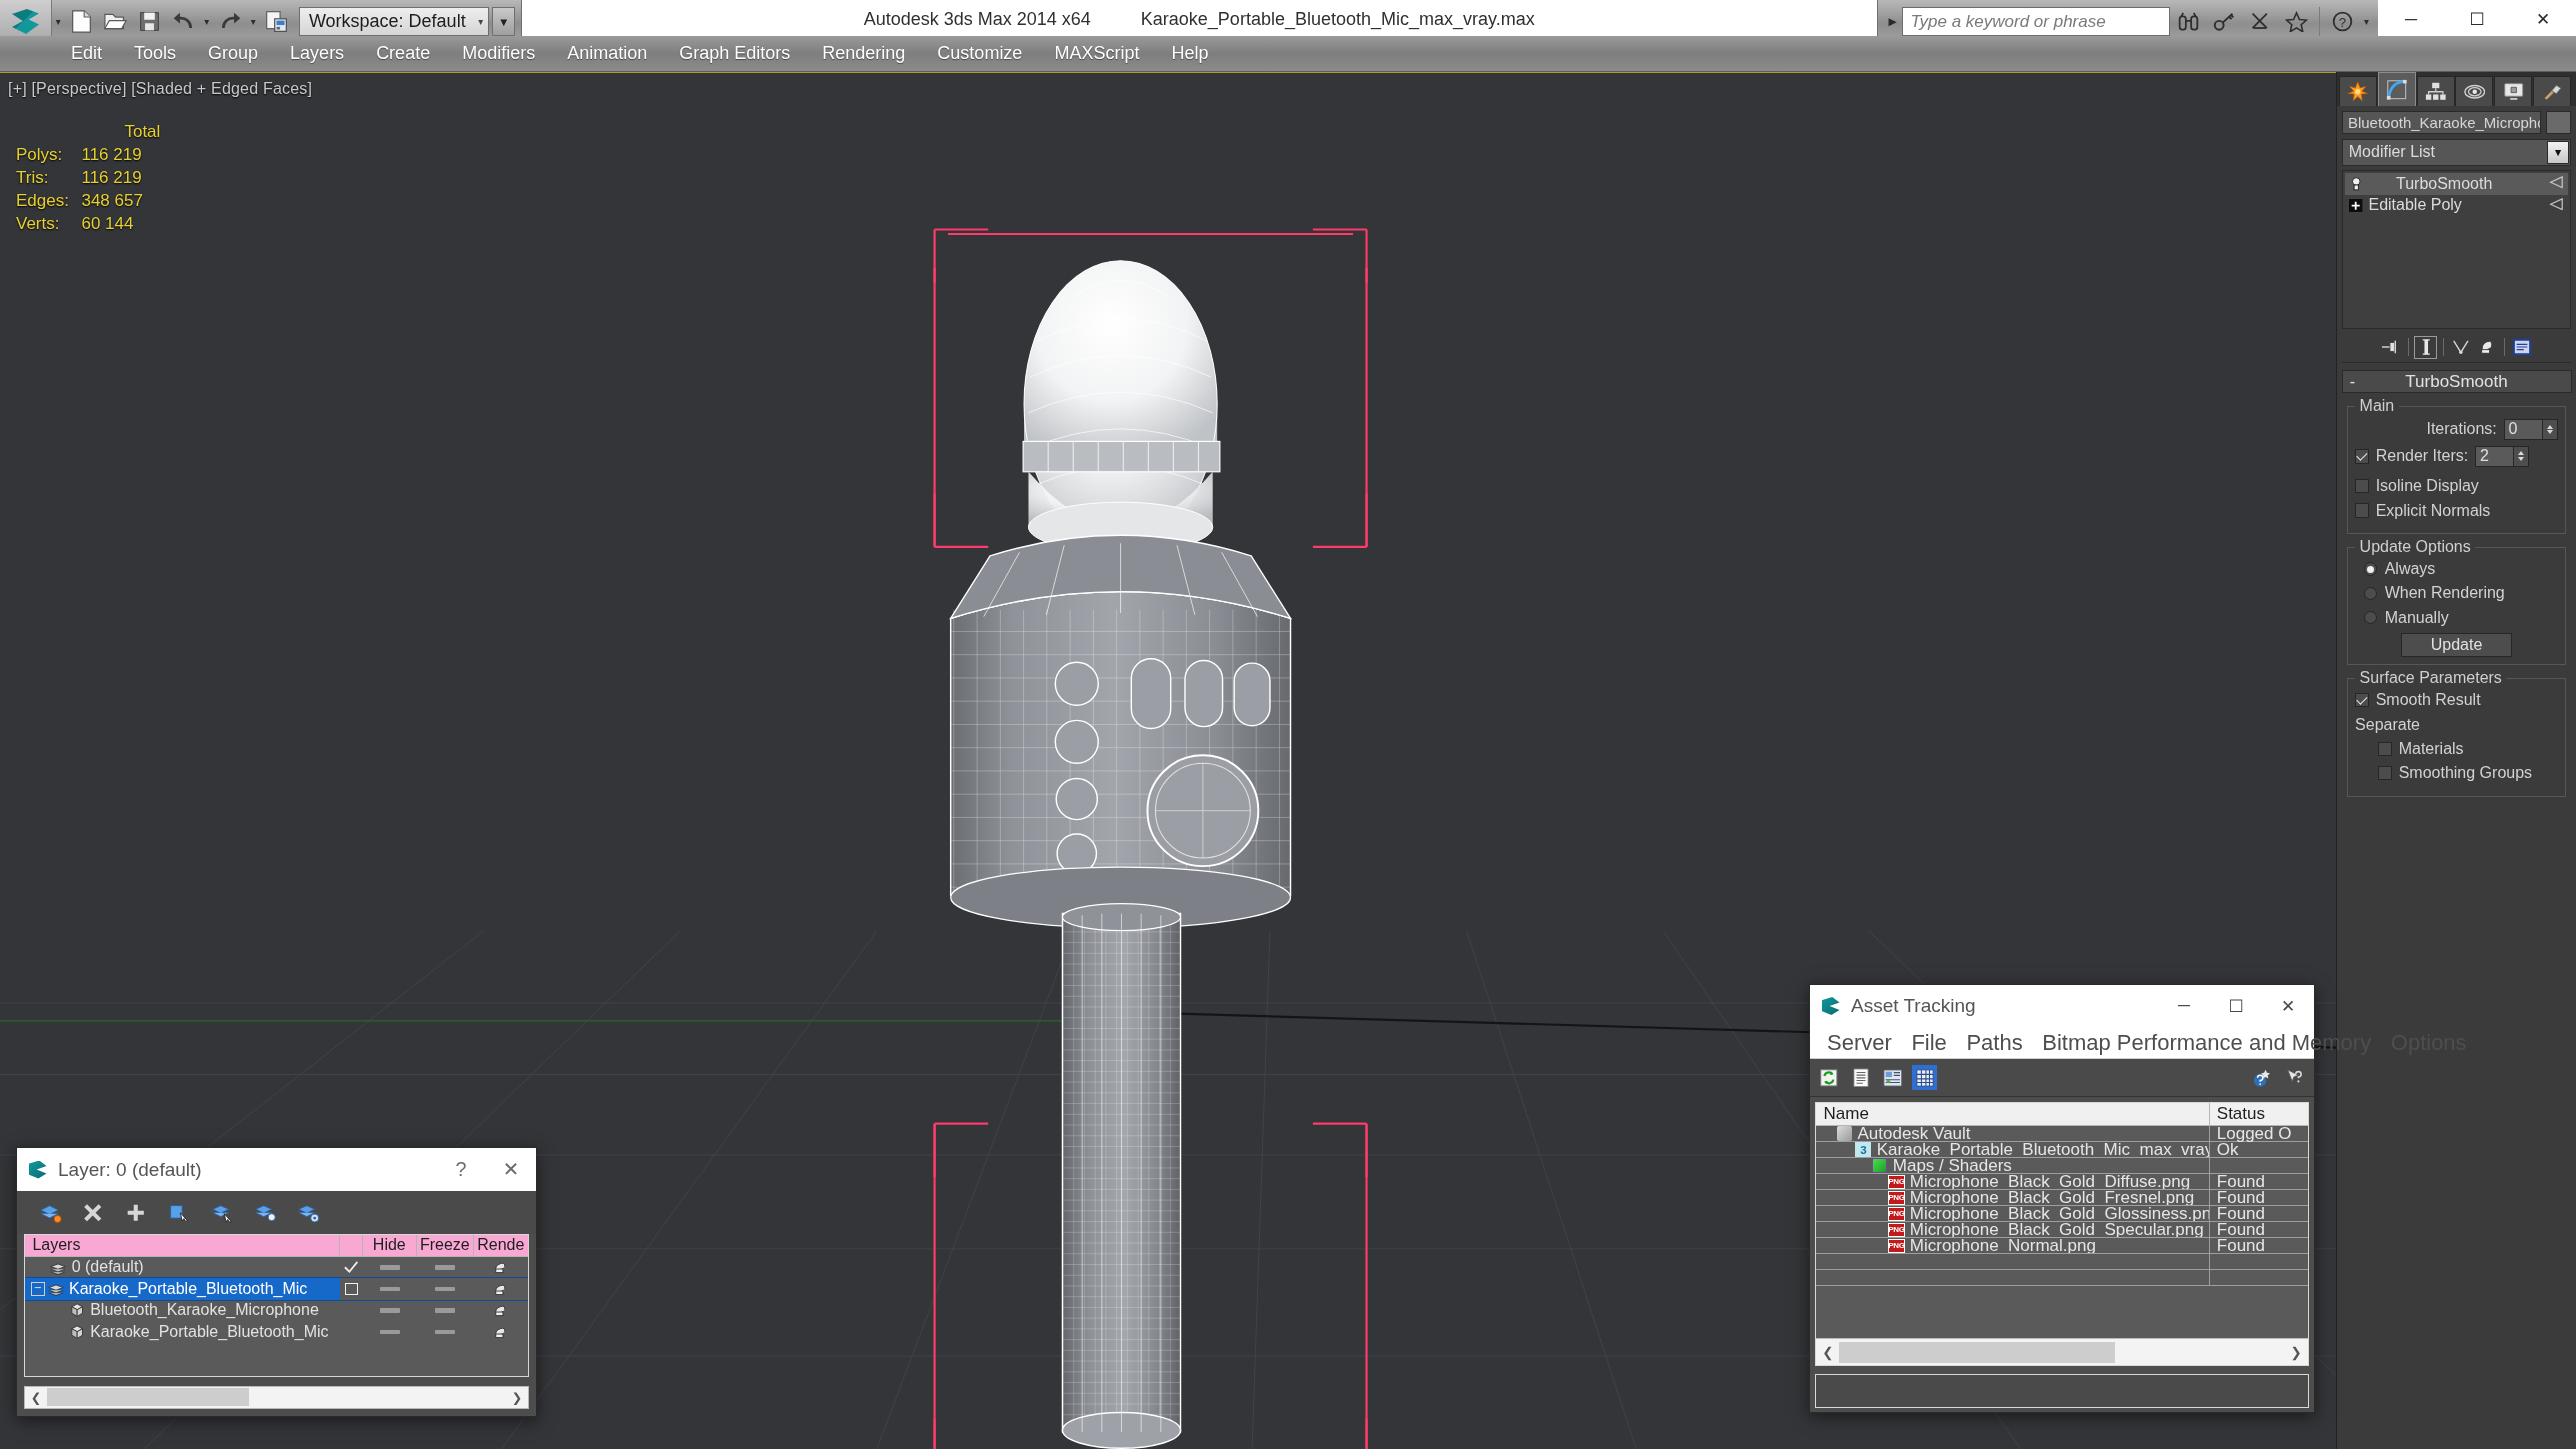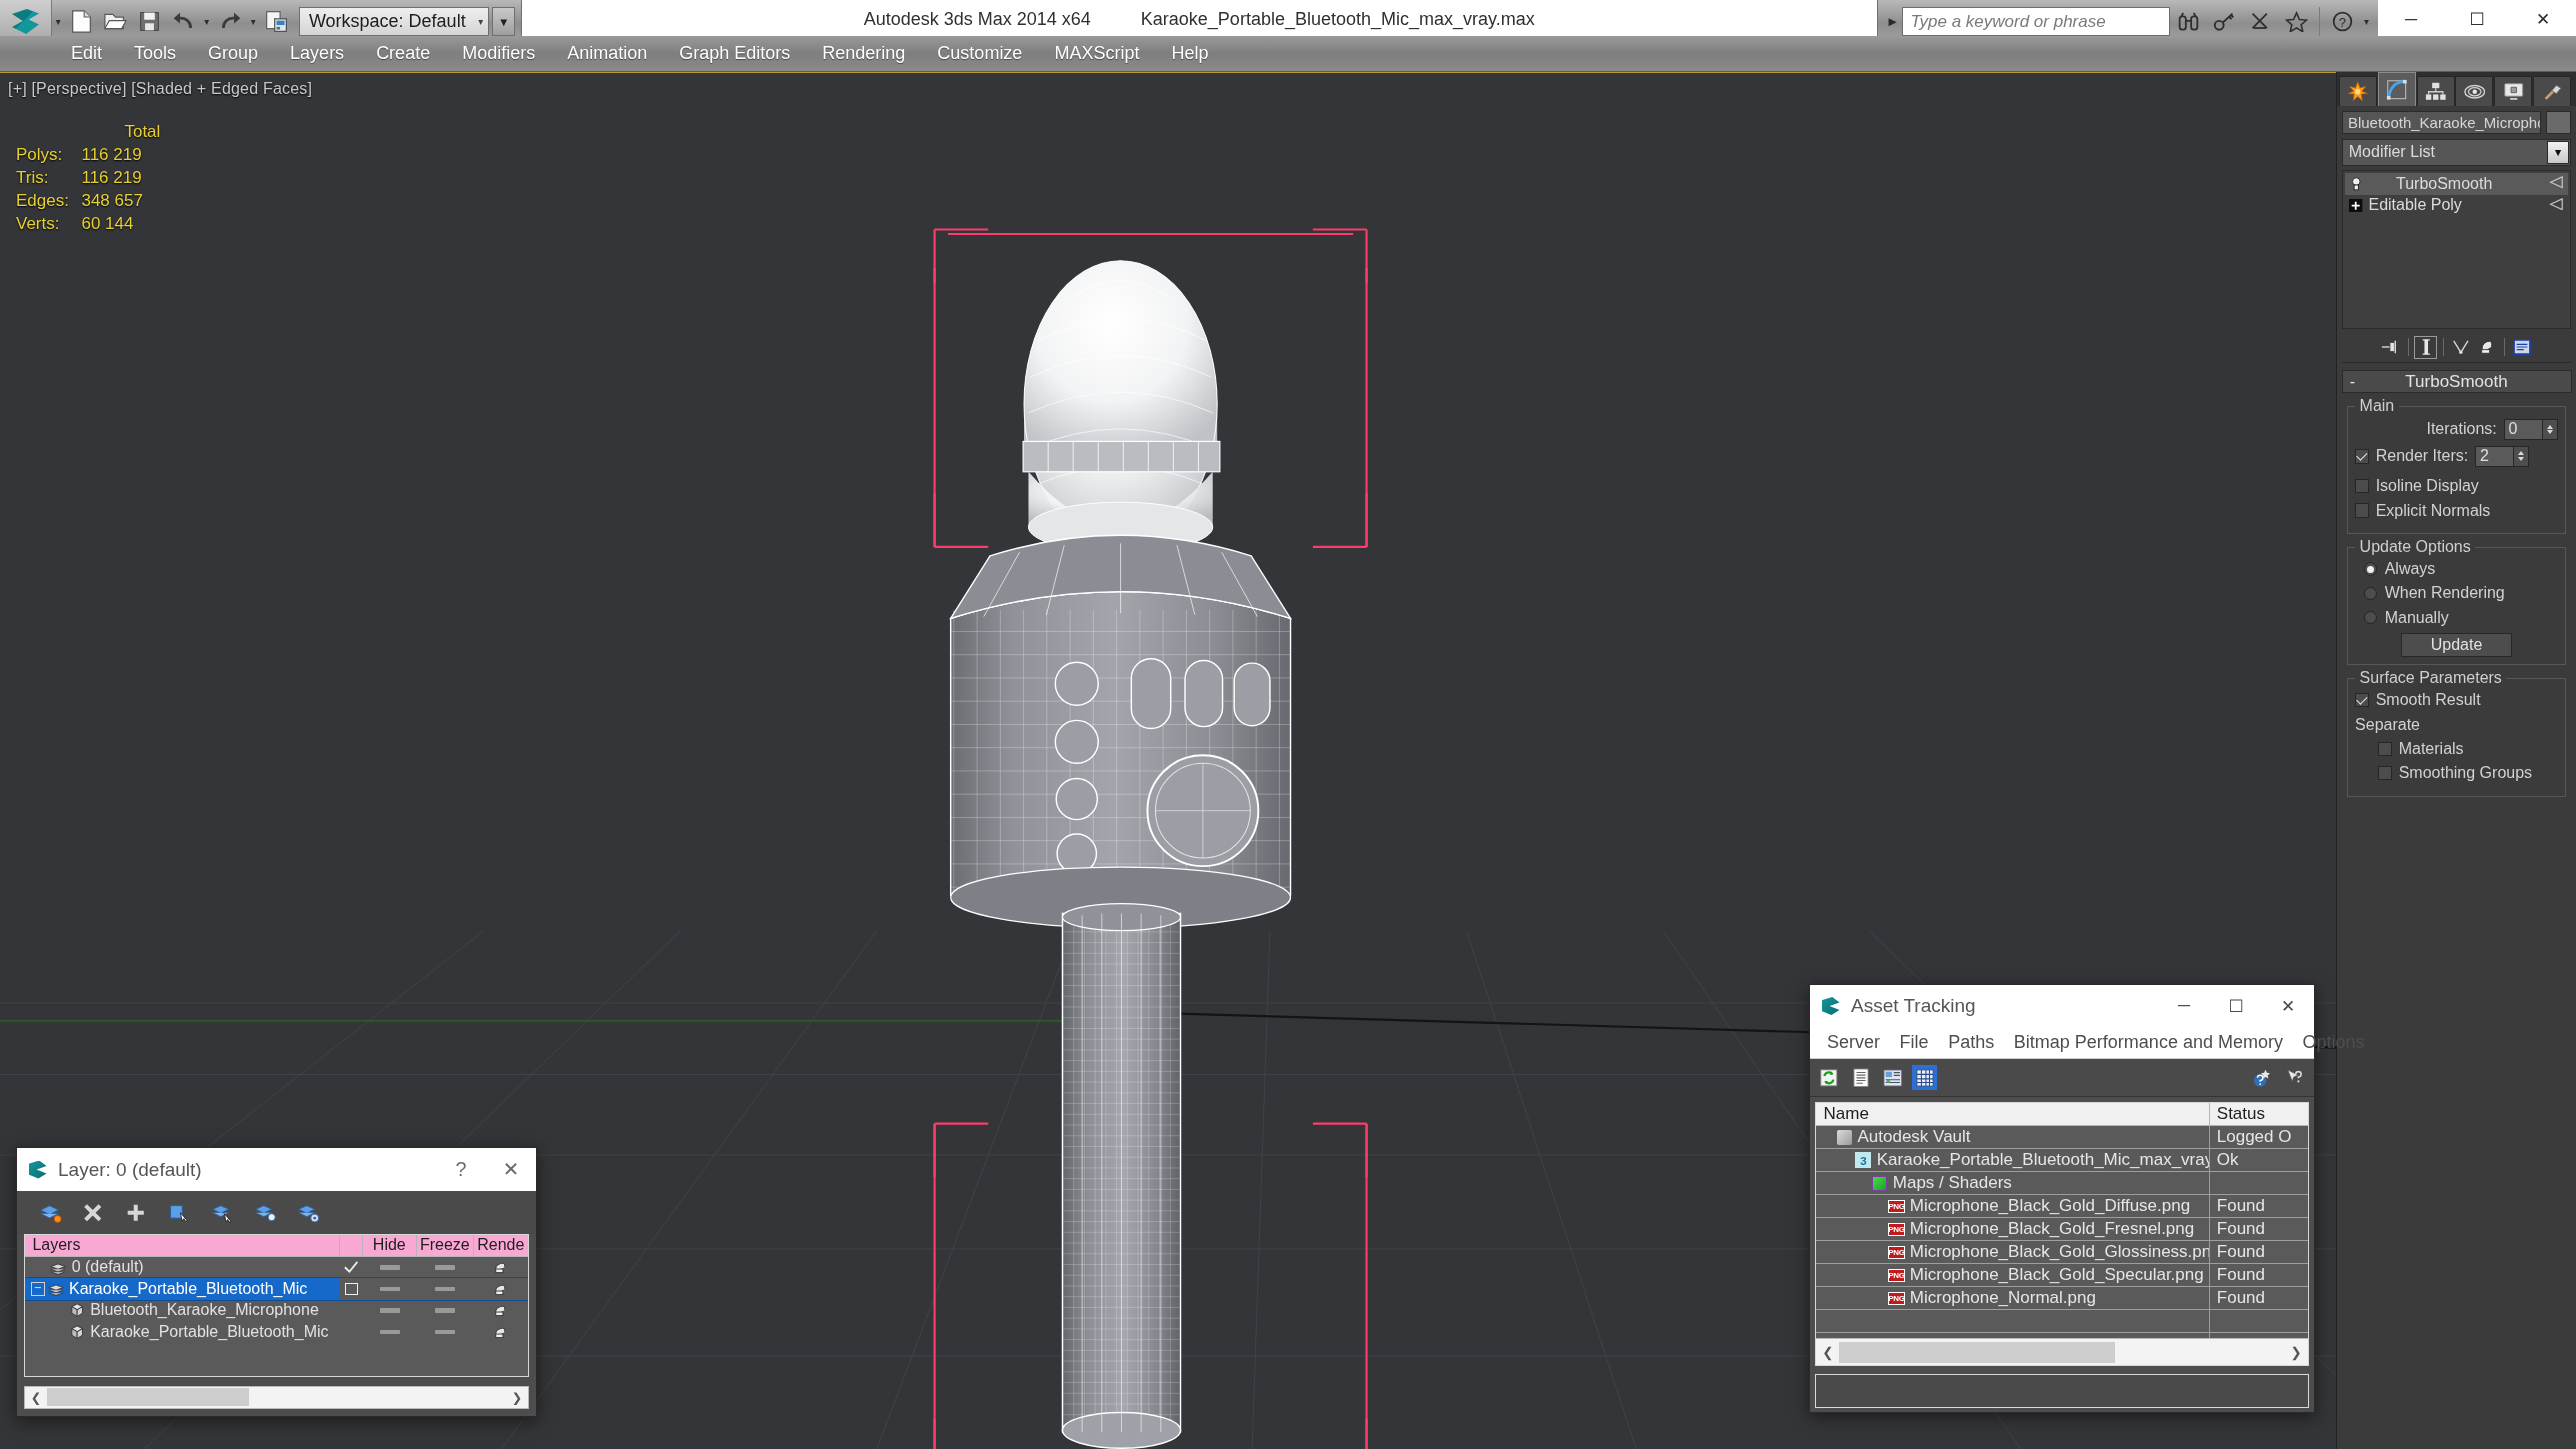--- a/index.html
+++ b/index.html
@@ -208,39 +208,39 @@
   .at-title{
     height:42px;background:#ffffff;display:flex;align-items:center;padding-left:9px;
   }
   .at-ico{width:23px;height:23px;margin-right:9px;display:flex;align-items:center;justify-content:center;}
   .at-ico .g{width:18px;height:18px;background:linear-gradient(135deg,#12989c,#0a6b70);
     clip-path:polygon(0% 18%,60% 0%,100% 30%,45% 50%,100% 72%,55% 100%,0% 78%);}
   .at-title .tt{flex:1;color:#555;font-size:19px;}
   .at-wb{width:52px;height:42px;display:flex;align-items:center;justify-content:center;color:#4a4a4a;cursor:pointer;}
   .at-menu{
     height:32px;background:#ffffff;display:flex;align-items:center;padding-left:7.2px;
-    color:#4e4e4e;font-size:18px;border-bottom:0.9px solid #cfcfcf;
+    color:#4e4e4e;font-size:22px;border-bottom:0.9px solid #cfcfcf;
   }
   .at-menu .m{padding:0 9.8px;cursor:pointer;white-space:nowrap;}
   .at-tools{
     height:38px;background:#4a4a4a;display:flex;align-items:center;padding:0 7.2px;gap:9px;
     border-bottom:0.9px solid #333;
   }
   .at-tb{width:23px;height:23px;display:flex;align-items:center;justify-content:center;cursor:pointer;}
   .at-tb.act{outline:1.8px solid #2e6fd4;background:#2e6fd4;}
   .at-grid{flex:1;}
   .at-list{
     margin:5.4px 5.4px 0 5.4px;border:0.9px solid #d8d8d8;background:#5a5a5a;height:264px;position:relative;
     overflow:hidden;
   }
   .at-hdr{display:flex;height:23px;background:#f0f0f0;border-bottom:0.9px solid #b5b5b5;}
   .at-hdr div{color:#1e1e1e;font-size:17px;display:flex;align-items:center;padding-left:7.2px;}
   .at-hdr .c1{flex:1;border-right:0.9px solid #b5b5b5;}
   .at-hdr .c2{width:98px;}
-  .at-row{display:flex;height:23px;border-bottom:0.9px solid #9e9e9e;}
+  .at-row{display:flex;height:16px;border-bottom:0.9px solid #9e9e9e;}
   .at-row .n{flex:1;border-right:0.9px solid #9e9e9e;display:flex;align-items:center;
     color:#e6e6e6;font-size:17px;white-space:nowrap;overflow:hidden;}
   .at-row .s{width:98px;display:flex;align-items:center;padding-left:7.2px;color:#e6e6e6;font-size:17px;white-space:nowrap;}
   .at-row .ind{display:inline-block;flex:none;}
   .ficon{width:16px;height:16px;margin-right:5.4px;flex:none;display:flex;align-items:center;justify-content:center;}
   .png-ic{width:17px;height:13.4px;background:#c21a1a;border:0.9px solid #fff;color:#fff;font-size:8px;
     display:flex;align-items:center;justify-content:center;font-weight:bold;letter-spacing:-0.4px;}
   .vault-ic{width:15px;height:15px;background:linear-gradient(135deg,#dcdcdc,#9a9a9a);border-radius:1.8px;}
   .max-ic{width:16px;height:16px;background:#bfe9ef;color:#1b6ea8;font-size:11.6px;font-weight:bold;
     display:flex;align-items:center;justify-content:center;}

